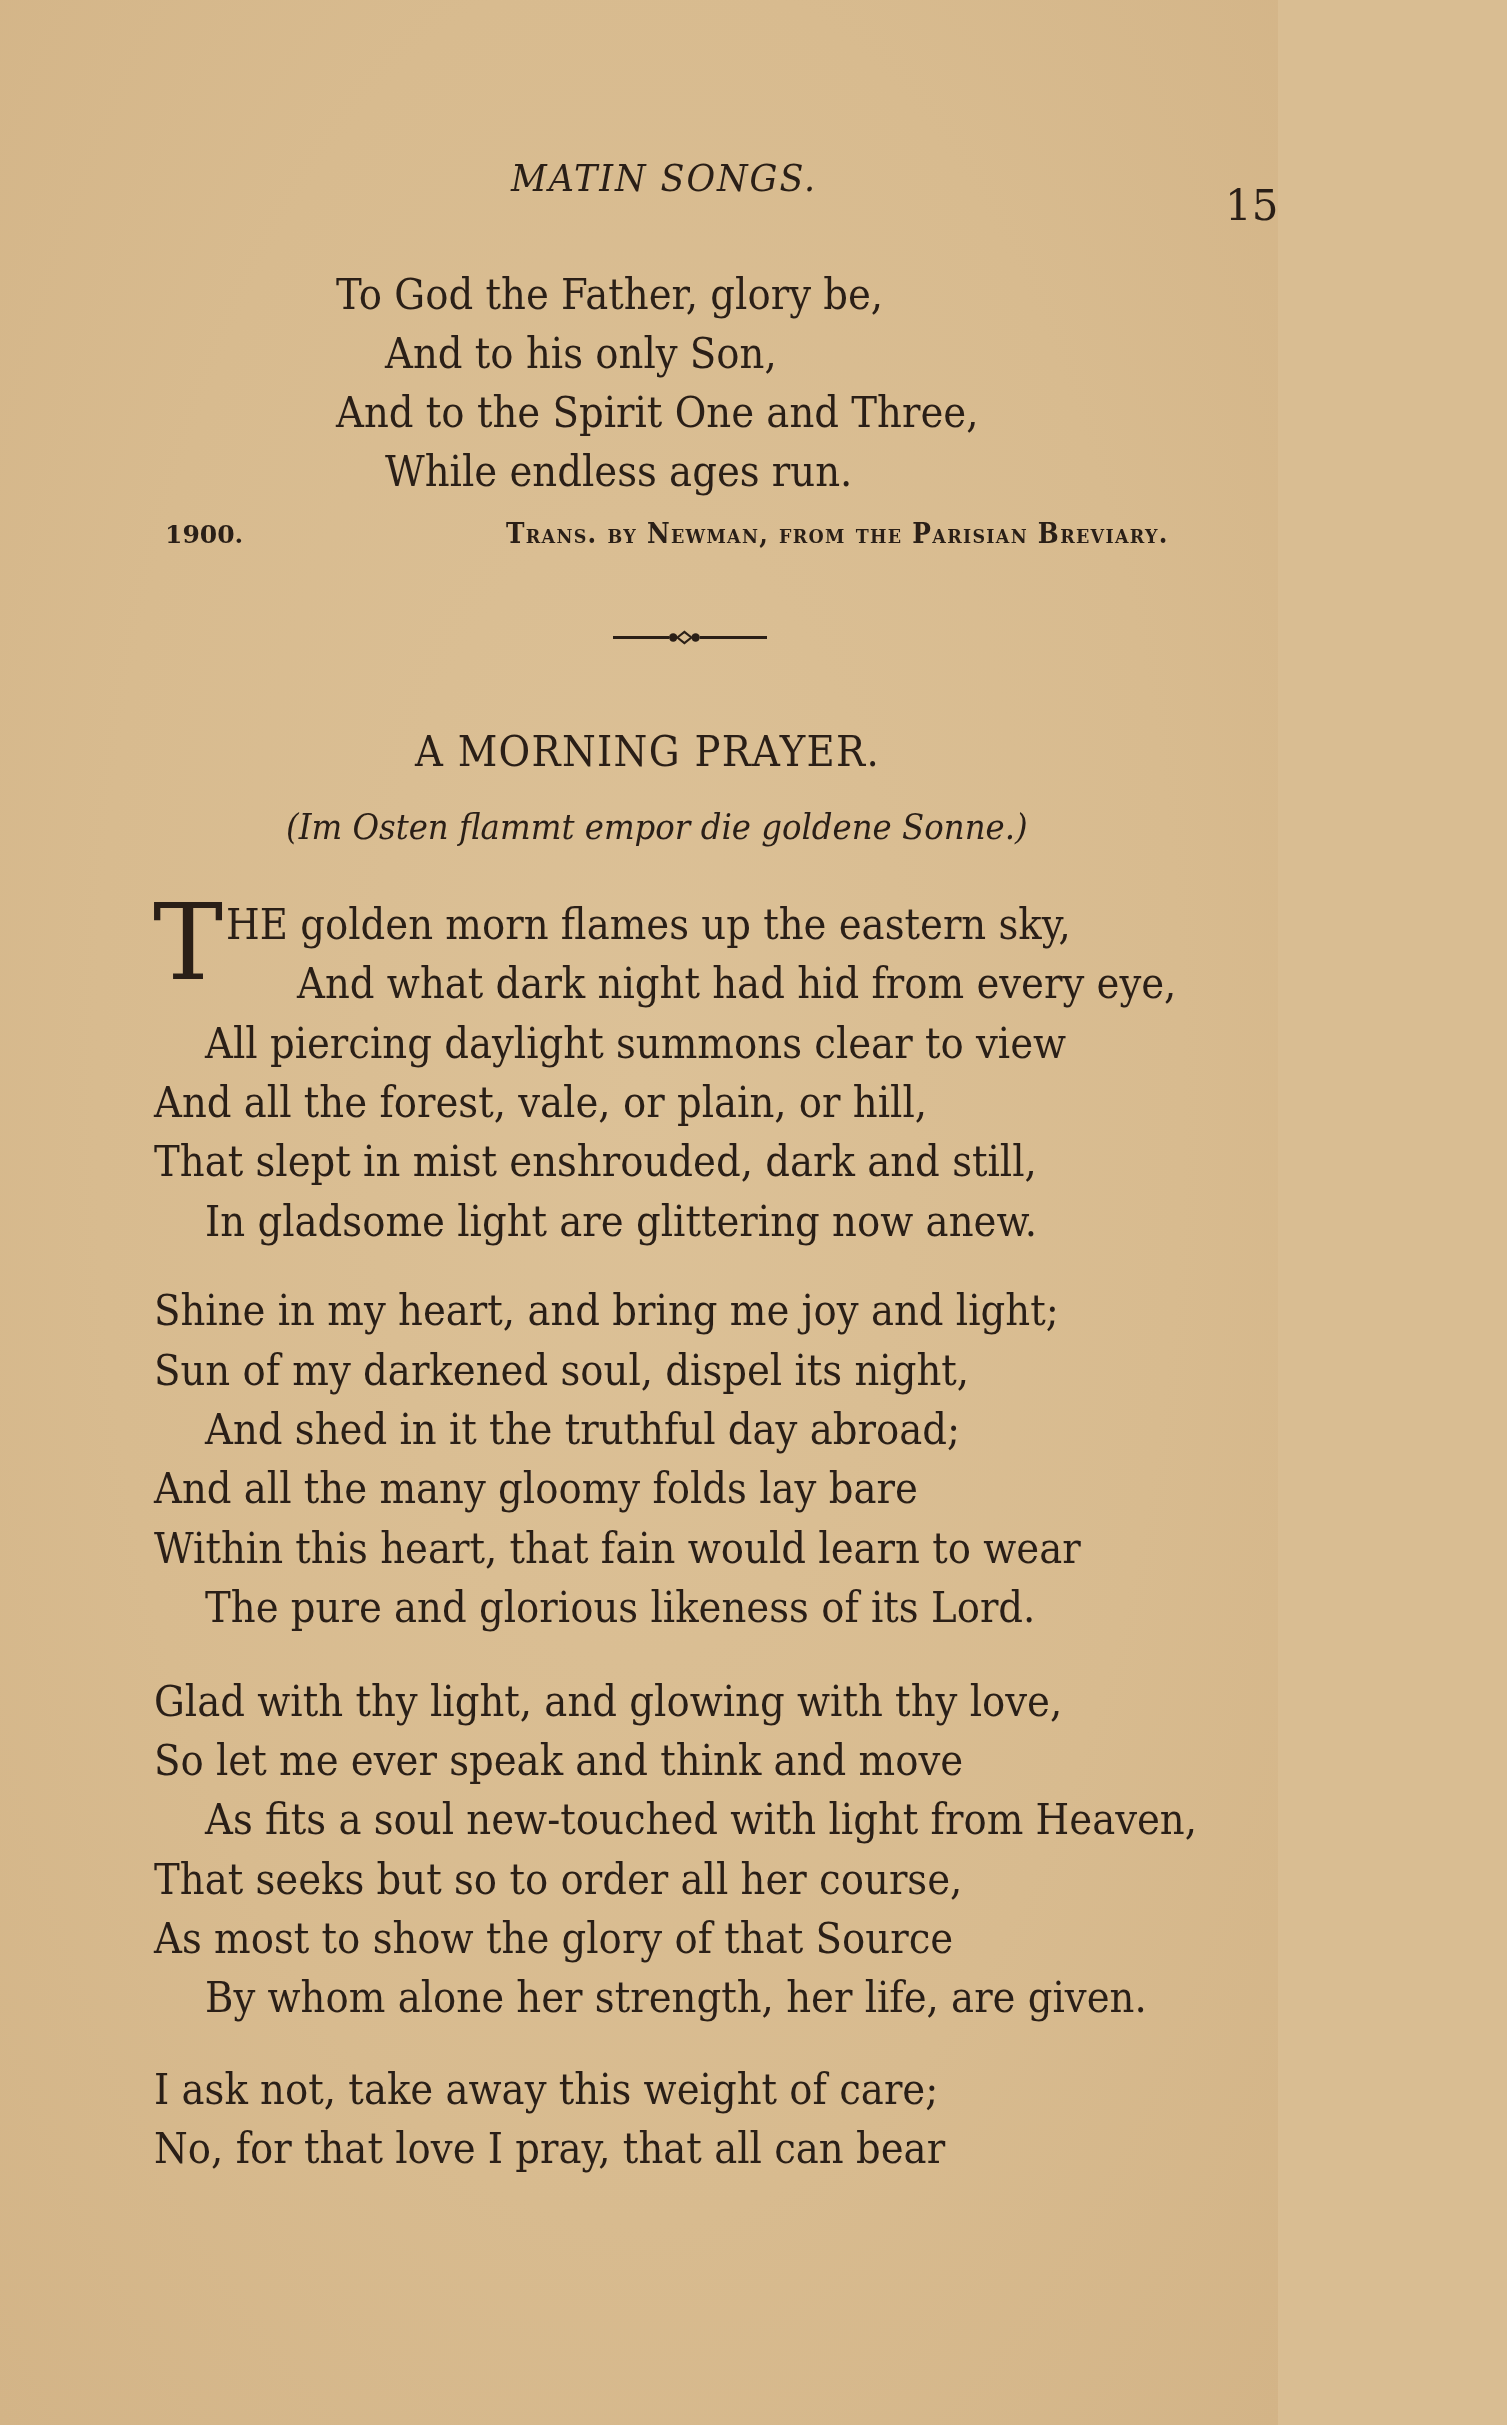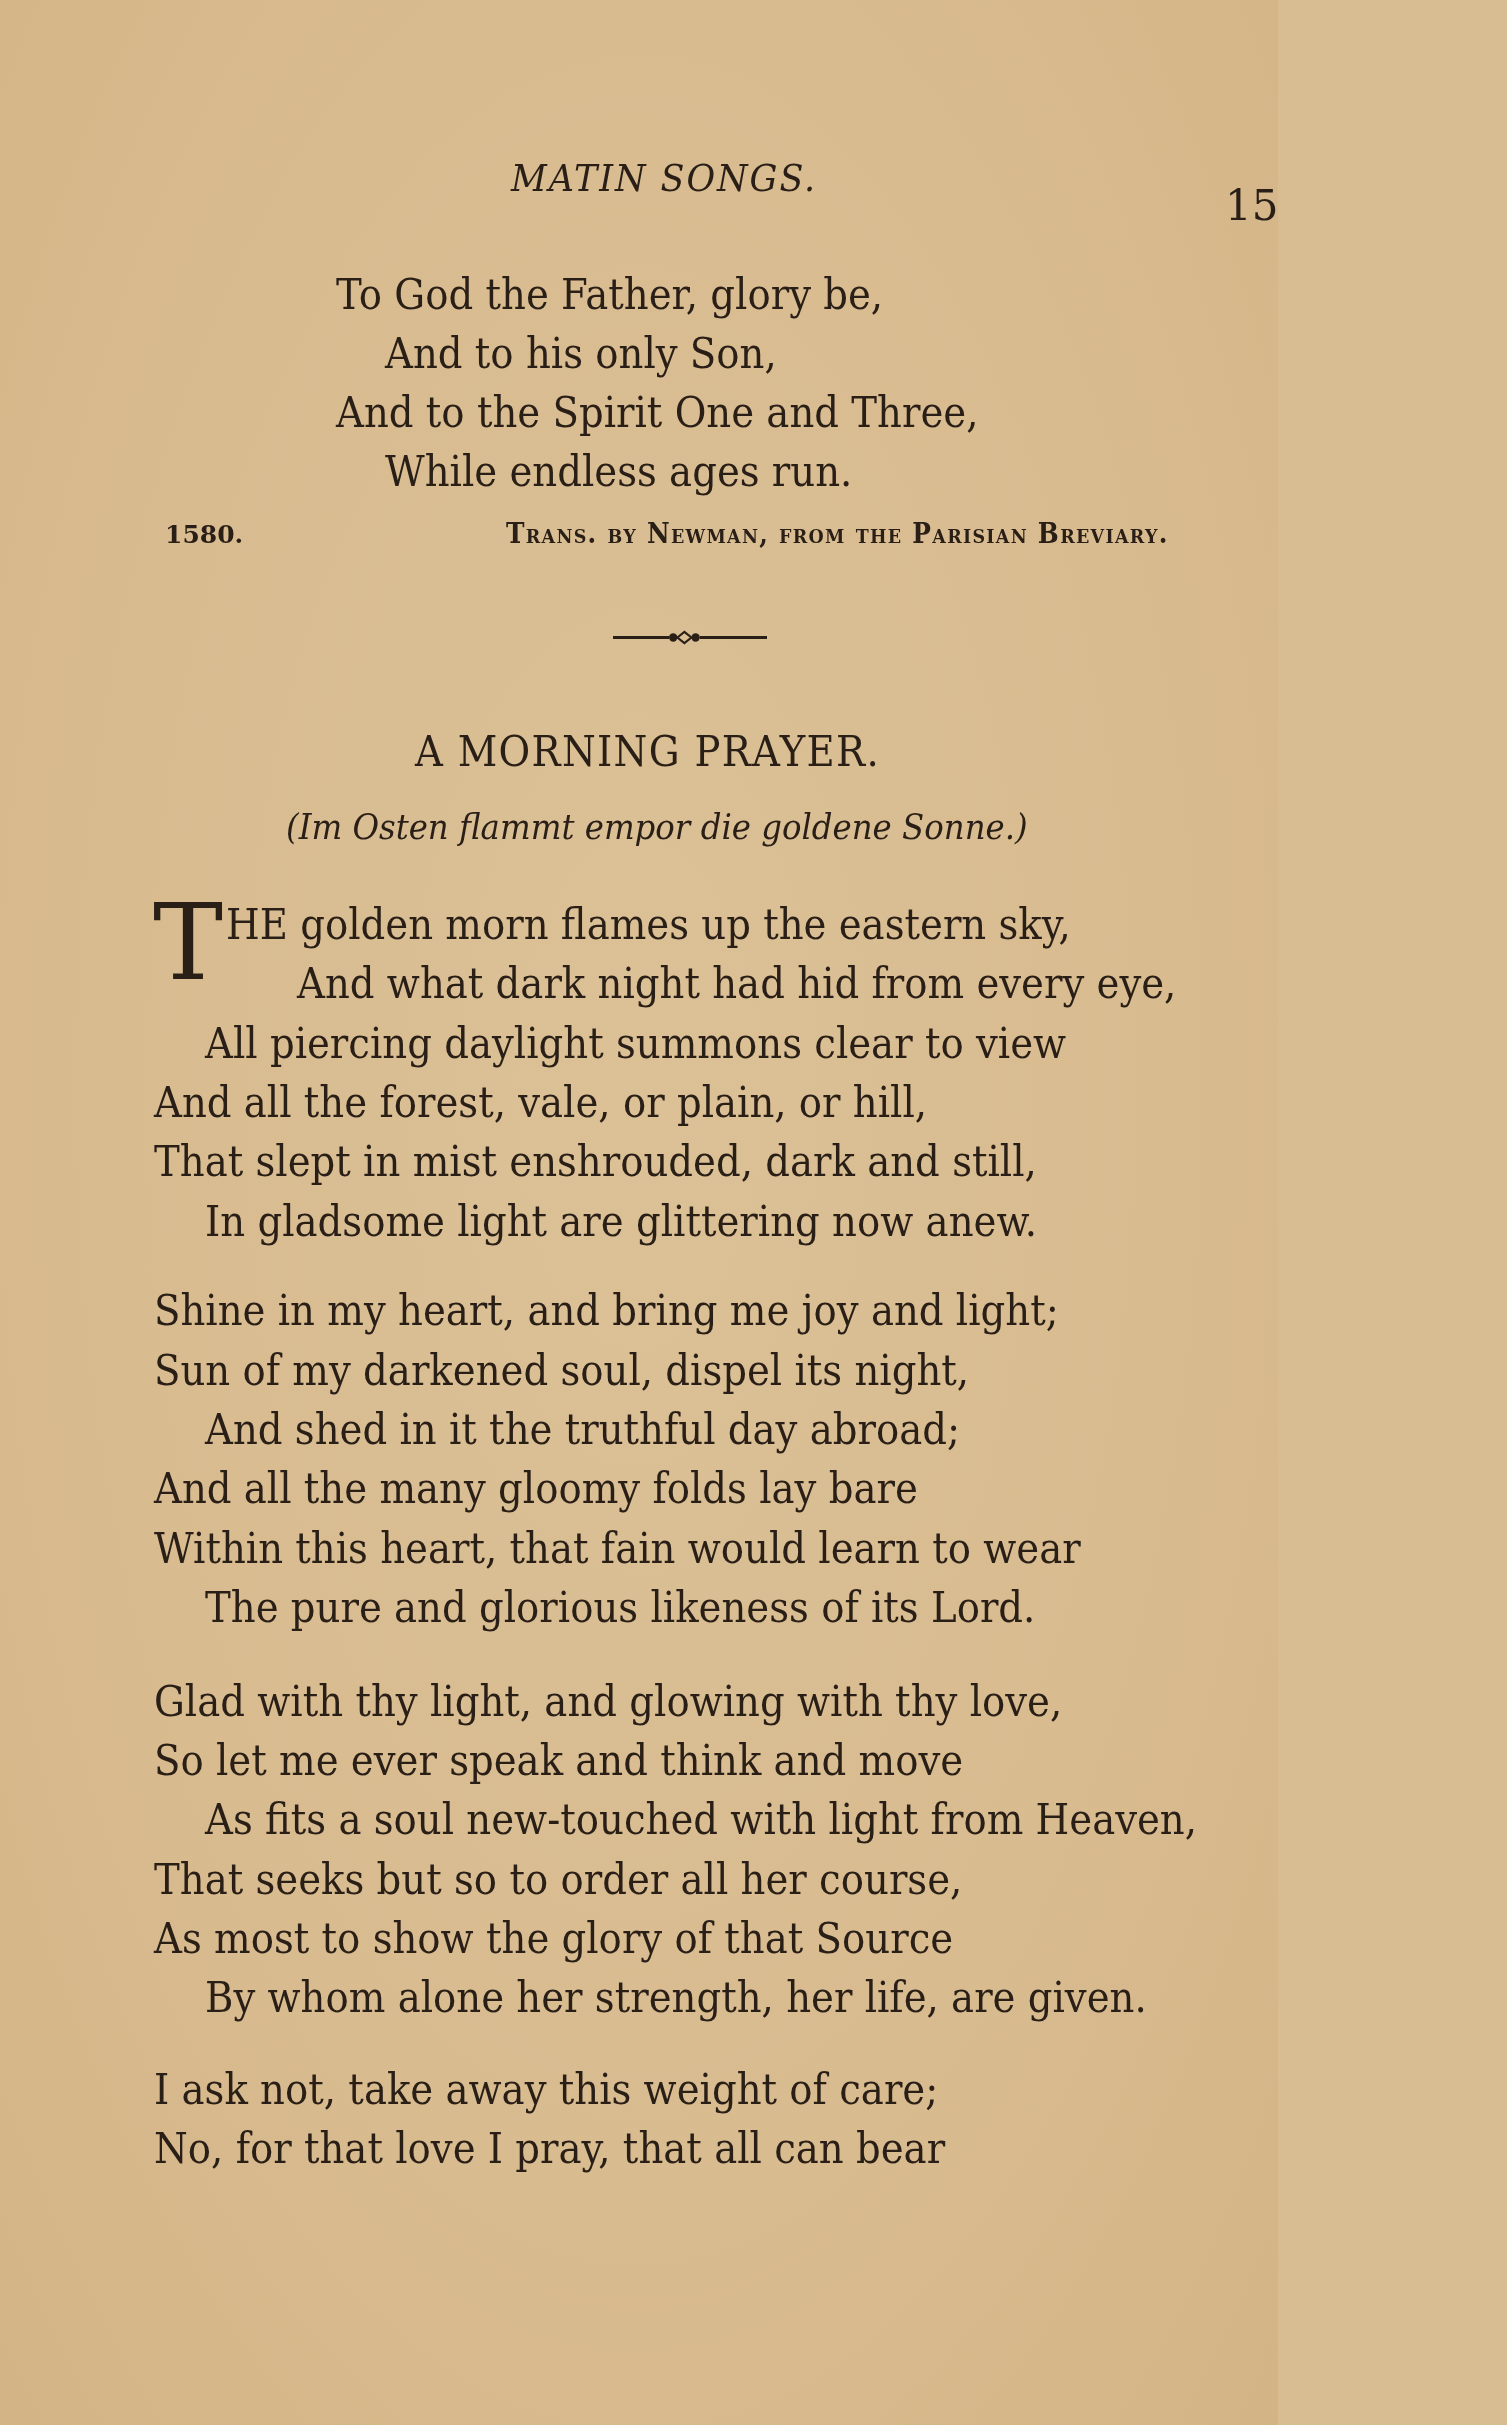--- a/index.html
+++ b/index.html
@@ -39,21 +39,21 @@
   <div class="abs running-head">MATIN SONGS.</div>
   <div class="abs page-num">15</div>
 
   <div>
     <div class="line verse" style="left:336px; top:265px;">To God the Father, glory be,</div>
     <div class="line verse" style="left:385px; top:324px;">And to his only Son,</div>
     <div class="line verse" style="left:336px; top:383px;">And to the Spirit One and Three,</div>
     <div class="line verse" style="left:385px; top:442px;">While endless ages run.</div>
   </div>
 
-  <div class="abs date">1580.</div>
+  <div class="abs date">1900.</div>
   <div class="abs attrib smallcaps">Trans. by Newman, from the Parisian Breviary.</div>
 
   <svg class="abs ornament" viewBox="0 0 220 30">
     <line x1="0" y1="15" x2="80" y2="15" stroke="#2a1f17" stroke-width="4"></line>
     <circle cx="86" cy="15" r="6" fill="#2a1f17"></circle>
     <polygon points="92,15 102,7 112,15 102,23" fill="none" stroke="#2a1f17" stroke-width="3"></polygon>
     <circle cx="118" cy="15" r="6" fill="#2a1f17"></circle>
     <line x1="124" y1="15" x2="220" y2="15" stroke="#2a1f17" stroke-width="4"></line>
   </svg>
 

